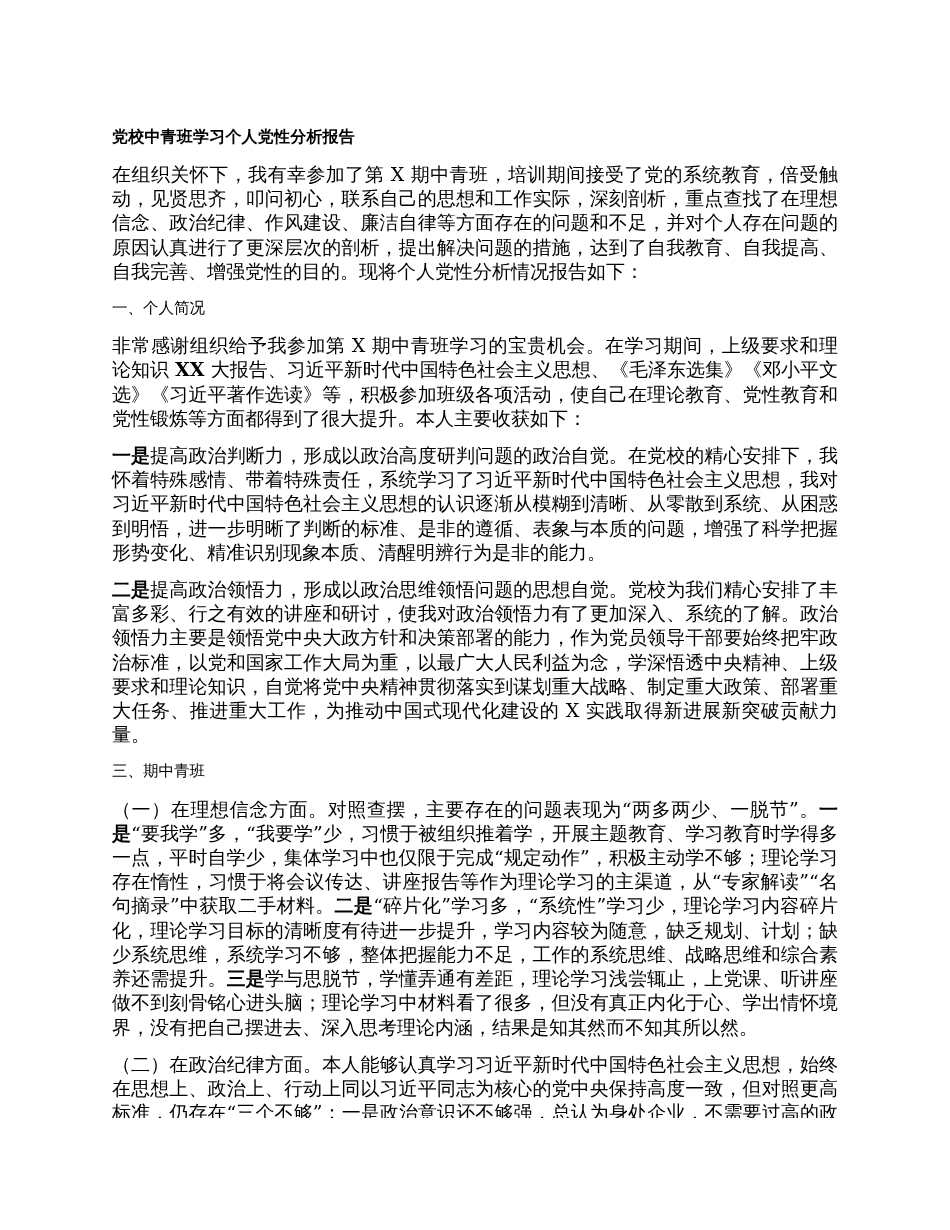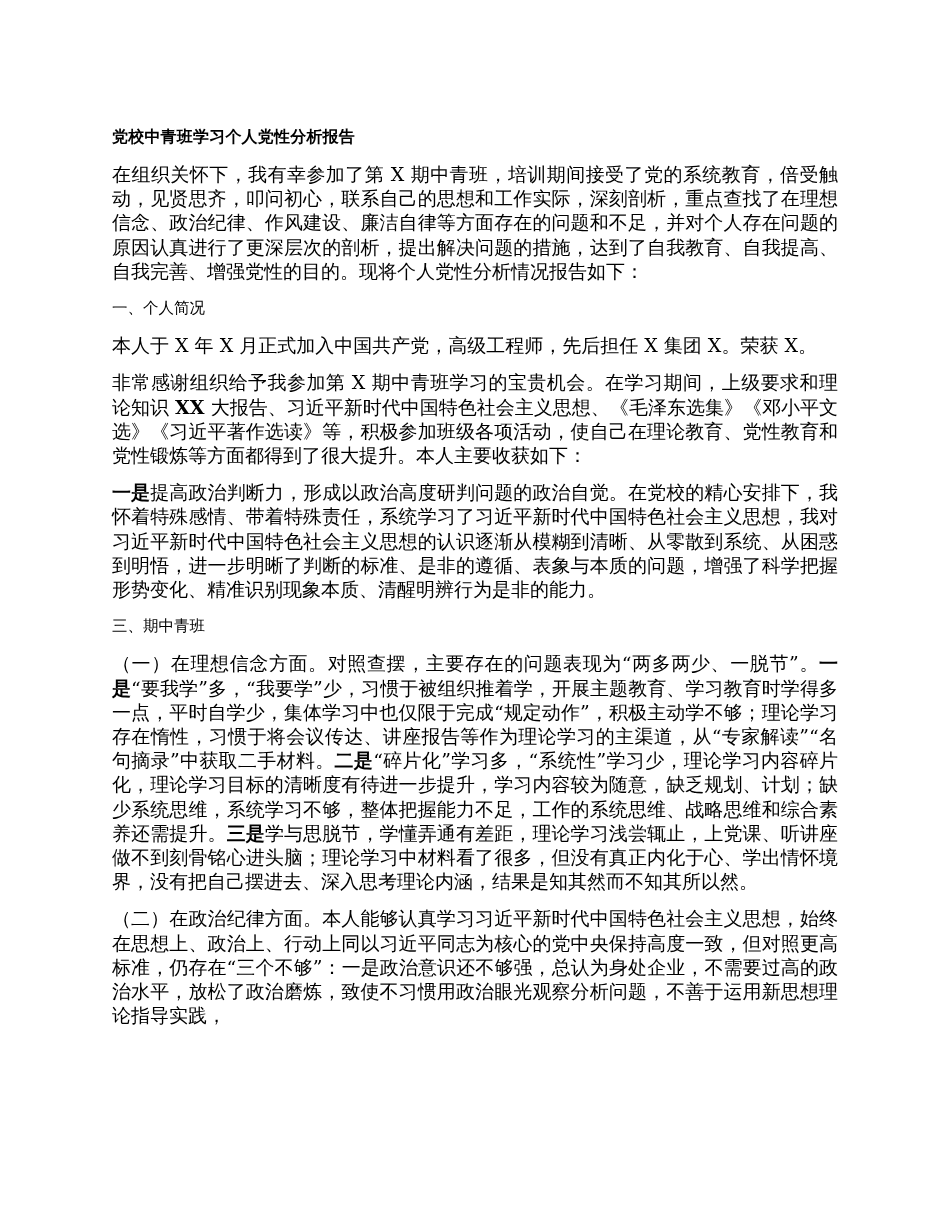--- a/index.html
+++ b/index.html
@@ -67,22 +67,22 @@
 </style>
 </head>
 <body>
 
 <div class="page">
   <div class="content">
     <div class="doc-title">党校中青班学习个人党性分析报告</div>
     <div id="paras">
         <p class="para"><span>在组织关怀下，我有幸参加了第 X 期中青班，培训期间接受了党的系统教育，倍受触动，见贤思齐，叩问初心，联系自己的思想和工作实际，深刻剖析，重点查找了在理想信念、政治纪律、作风建设、廉洁自律等方面存在的问题和不足，并对个人存在问题的原因认真进行了更深层次的剖析，提出解决问题的措施，达到了自我教育、自我提高、自我完善、增强党性的目的。现将个人党性分析情况报告如下：</span></p>
         <p class="para heading"><span>一、个人简况</span></p>
-        <p class="para"><span>本人于 X 年 X 月正式加入中国共产党，高级工程师，先后担任 X 集团 X。荣获 X。</span></p>
         <p class="para"><span>非常感谢组织给予我参加第 X 期中青班学习的宝贵机会。在学习期间，上级要求和理论知识 </span><b class="lead">XX</b><span> 大报告、习近平新时代中国特色社会主义思想、《毛泽东选集》《邓小平文选》《习近平著作选读》等，积极参加班级各项活动，使自己在理论教育、党性教育和党性锻炼等方面都得到了很大提升。本人主要收获如下：</span></p>
         <p class="para"><b class="lead">一是</b><span>提高政治判断力，形成以政治高度研判问题的政治自觉。在党校的精心安排下，我怀着特殊感情、带着特殊责任，系统学习了习近平新时代中国特色社会主义思想，我对习近平新时代中国特色社会主义思想的认识逐渐从模糊到清晰、从零散到系统、从困惑到明悟，进一步明晰了判断的标准、是非的遵循、表象与本质的问题，增强了科学把握形势变化、精准识别现象本质、清醒明辨行为是非的能力。</span></p>
+        <p class="para"><b class="lead">二是</b><span>提高政治领悟力，形成以政治思维领悟问题的思想自觉。党校为我们精心安排了丰富多彩、行之有效的讲座和研讨，使我对政治领悟力有了更加深入、系统的了解。政治领悟力主要是领悟党中央大政方针和决策部署的能力，作为党员领导干部要始终把牢政治标准，以党和国家工作大局为重，以最广大人民利益为念，学深悟透中央精神、上级要求和理论知识，自觉将党中央精神贯彻落实到谋划重大战略、制定重大政策、部署重大任务、推进重大工作，为推动中国式现代化建设的 X 实践取得新进展新突破贡献力量。</span></p>
         <p class="para heading"><span>三、期中青班</span></p>
         <p class="para"><span>（一）在理想信念方面。对照查摆，主要存在的问题表现为“两多两少、一脱节”。</span><b class="lead">一是</b><span>“要我学”多，“我要学”少，习惯于被组织推着学，开展主题教育、学习教育时学得多一点，平时自学少，集体学习中也仅限于完成“规定动作”，积极主动学不够；理论学习存在惰性，习惯于将会议传达、讲座报告等作为理论学习的主渠道，从“专家解读”“名句摘录”中获取二手材料。</span><b class="lead">二是</b><span>“碎片化”学习多，“系统性”学习少，理论学习内容碎片化，理论学习目标的清晰度有待进一步提升，学习内容较为随意，缺乏规划、计划；缺少系统思维，系统学习不够，整体把握能力不足，工作的系统思维、战略思维和综合素养还需提升。</span><b class="lead">三是</b><span>学与思脱节，学懂弄通有差距，理论学习浅尝辄止，上党课、听讲座做不到刻骨铭心进头脑；理论学习中材料看了很多，但没有真正内化于心、学出情怀境界，没有把自己摆进去、深入思考理论内涵，结果是知其然而不知其所以然。</span></p>
         <p class="para"><span>（二）在政治纪律方面。本人能够认真学习习近平新时代中国特色社会主义思想，始终在思想上、政治上、行动上同以习近平同志为核心的党中央保持高度一致，但对照更高标准，仍存在“三个不够”：一是政治意识还不够强，总认为身处企业，不需要过高的政治水平，放松了政治磨炼，致使不习惯用政治眼光观察分析问题，不善于运用新思想理论指导实践，</span></p>
       </div>
   </div>
   <div class="clip-bottom"></div>
 </div>
 
 </body></html>

